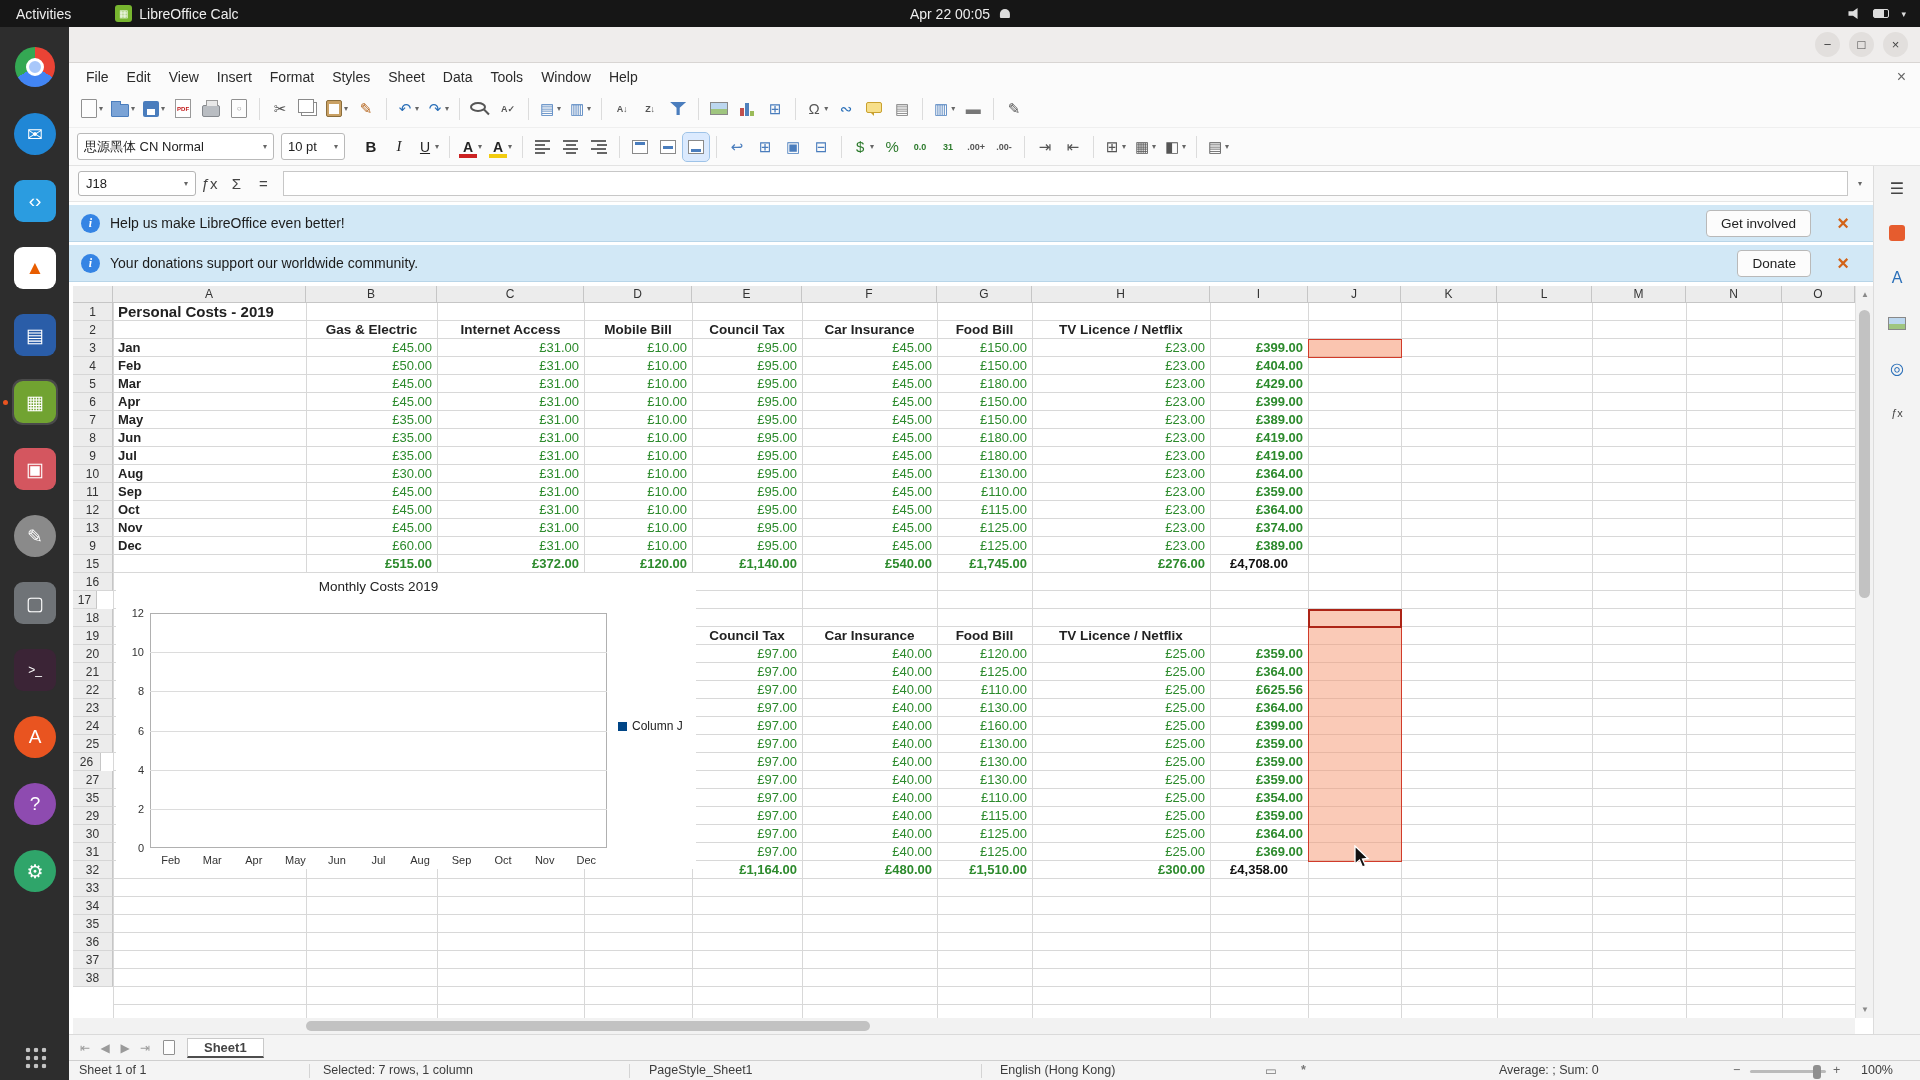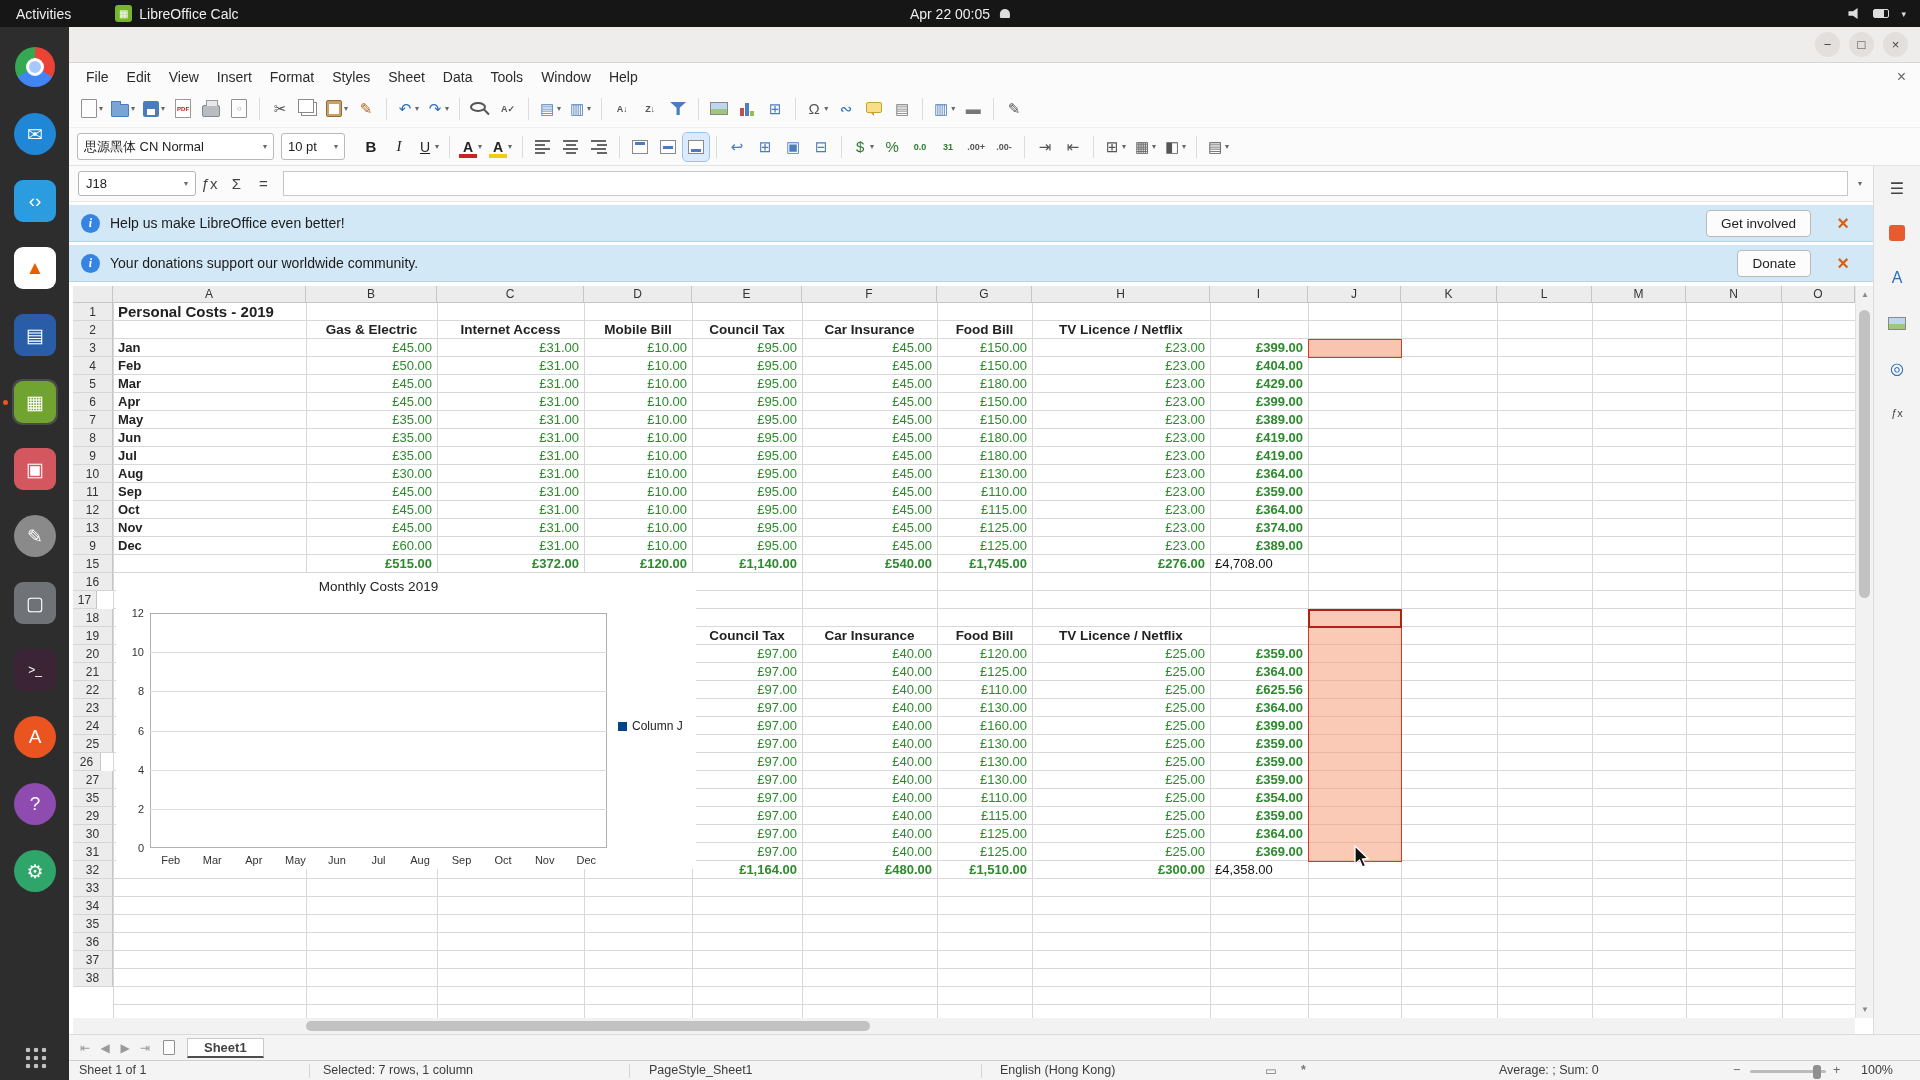--- a/index.html
+++ b/index.html
@@ -111,21 +111,21 @@
 .colhdr{border-right:1px solid #c6c6c6;border-bottom:1px solid #c6c6c6;line-height:17px}
 .rowhdr{border-right:1px solid #c6c6c6;border-bottom:1px solid #d6d6d6;line-height:18px}
 .corner{border-right:1px solid #c6c6c6;border-bottom:1px solid #c6c6c6}
 .vline{position:absolute;width:1px;background:#d8d8d8}
 .hlines{position:absolute;background:repeating-linear-gradient(to bottom,transparent 0 17px,#d8d8d8 17px 18px)}
 .cell{position:absolute;font-size:13px;line-height:18px;padding:0 5px;white-space:nowrap;overflow:hidden;color:#222}
 .v{color:#2c8a2c;text-align:right}
 .vb{color:#2c8a2c;font-weight:700;text-align:right}
 .m{font-weight:700}
 .h{font-weight:700;text-align:center;overflow:visible;font-size:13.5px}
-.tbk{font-weight:400;text-align:left;color:#111}
+.tbk{font-weight:700;text-align:center;color:#111}
 .ttl{font-weight:700;font-size:15px;overflow:visible}
 
 
 #chart{position:absolute;left:116px;top:573px;width:580px;height:296px;background:#fff;z-index:3}
 .ch-title{position:absolute;top:6px;left:0;width:525px;text-align:center;font-size:13.5px;color:#222}
 #plot{position:absolute;left:34px;top:40px;width:457px;height:235px;border:1px solid #b0b0b0;background:#fff}
 .ygrid{position:absolute;left:34px;width:457px;height:1px;background:#dcdcdc}
 .ylab{position:absolute;left:0;width:28px;text-align:right;font-size:11px;color:#333}
 .xlab{position:absolute;top:281px;font-size:11px;color:#333;text-align:center}
 #chlegend{position:absolute;left:502px;top:146px;display:flex;align-items:center;font-size:12px;color:#222}

